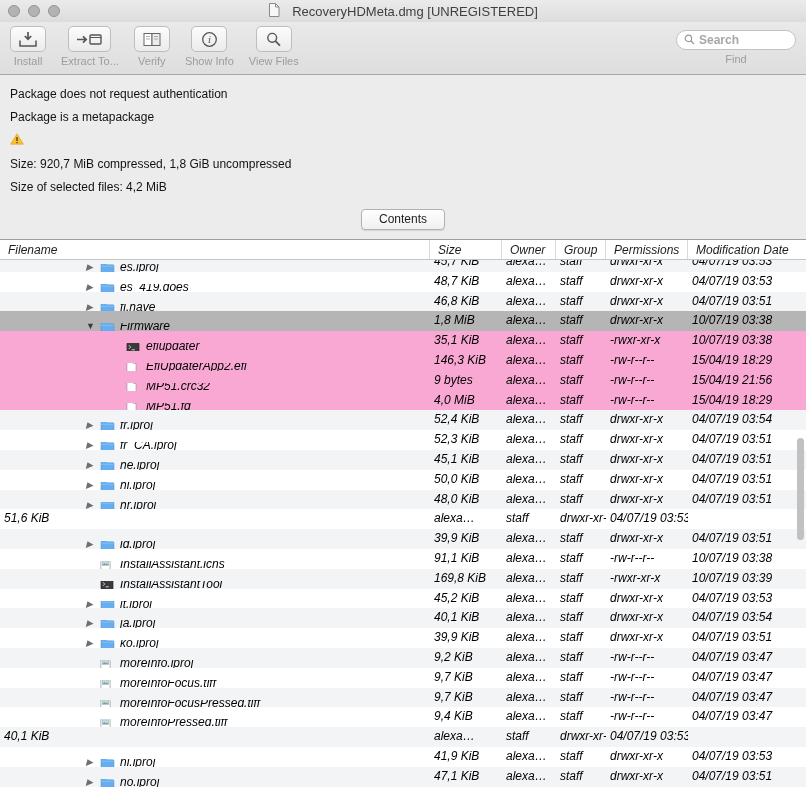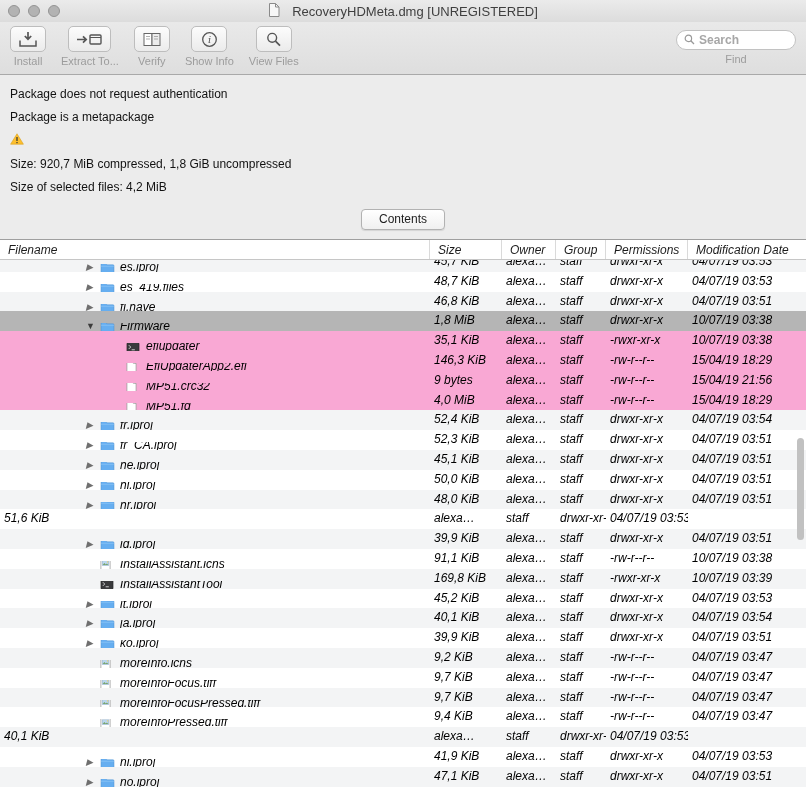--- a/index.html
+++ b/index.html
@@ -197,21 +197,21 @@
           <div class="trow ">
             <div class="cell cname">
               <span class="ind" style="width:0px"></span>
               <span class="disc collapsed"></span>
               <span class="ficon">
                 <svg width="15" height="12" viewBox="0 0 16 13">
                   <path d="M1 2.6 Q1 1.6 2 1.6 L6 1.6 L7.4 3.1 L14 3.1 Q15 3.1 15 4.1 L15 11 Q15 12 14 12 L2 12 Q1 12 1 11 Z" fill="#66aef0" stroke="#4a8fd0" stroke-width="0.6"></path>
                   <path d="M1 4.6 L15 4.6" stroke="#8cc4f5" stroke-width="0.8"></path>
                 </svg>
               </span>
-              <span class="fname">es_419.files</span>
+              <span class="fname">es_419.does</span>
             </div>
             <div class="cell">48,7 KiB</div>
             <div class="cell">alexa…</div>
             <div class="cell">staff</div>
             <div class="cell">drwxr-xr-x</div>
             <div class="cell">04/07/19 03:53</div>
           </div>
           <div class="trow stripe">
             <div class="cell cname">
               <span class="ind" style="width:0px"></span>
@@ -534,21 +534,21 @@
               <span class="ind" style="width:0px"></span>
               <span class="disc"></span>
               <span class="ficon">
                 <svg width="11" height="13" viewBox="0 0 12 14">
                   <rect x="1" y="0.8" width="10" height="12.4" fill="#ffffff" stroke="#979797" stroke-width="0.8"></rect>
                   <rect x="2.4" y="3" width="7.2" height="5.2" fill="#bcd7ee" stroke="#89a8c2" stroke-width="0.5"></rect>
                   <path d="M2.8 7.6 L4.8 5.4 L6.2 7 L7.6 5.9 L9.2 7.6 Z" fill="#79a56e"></path>
                   <circle cx="8.2" cy="4.2" r="0.7" fill="#f0d35c"></circle>
                 </svg>
               </span>
-              <span class="fname">moreInfo.icns</span>
+              <span class="fname">moreInfo.lproj</span>
             </div>
             <div class="cell">9,2 KiB</div>
             <div class="cell">alexa…</div>
             <div class="cell">staff</div>
             <div class="cell">-rw-r--r--</div>
             <div class="cell">04/07/19 03:47</div>
           </div>
           <div class="trow ">
             <div class="cell cname">
               <span class="ind" style="width:0px"></span>

